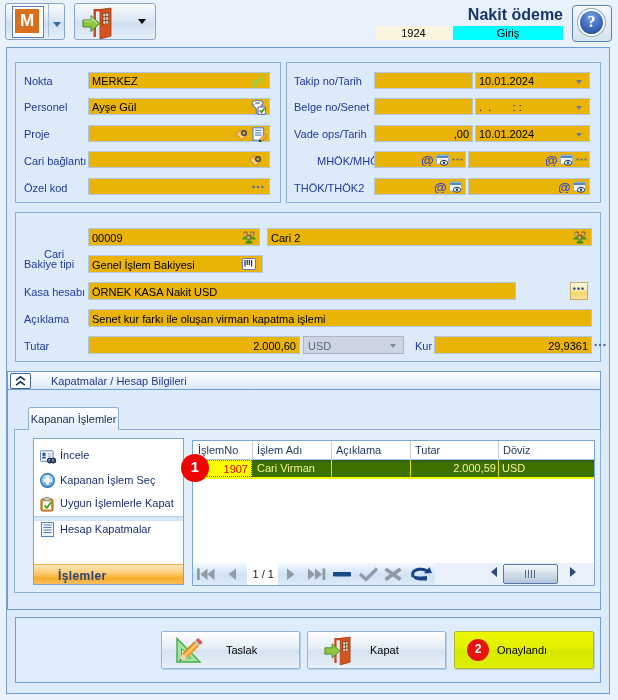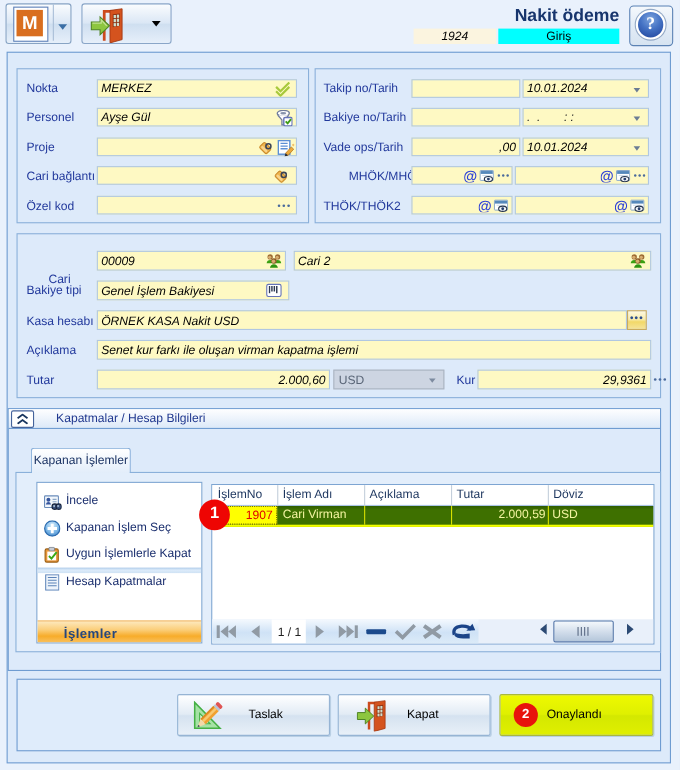--- a/index.html
+++ b/index.html
@@ -1,19 +1,19 @@
 <!DOCTYPE html>
 <html><head>
 <meta charset="utf-8">
 <style>
   html,body{margin:0;padding:0;}
   body{width:618px;height:700px;background:#e9f1fc;font-family:"Liberation Sans",sans-serif;position:relative;overflow:hidden;}
   .abs{position:absolute;}
   .lbl{position:absolute;font-size:11px;color:#22399c;white-space:nowrap;}
-  .inp{position:absolute;background:#fef9c3;border:1px solid #b0c7e2;box-sizing:border-box;font-size:11px;color:#000;font-style:italic;}
+  .inp{position:absolute;background:#eab308;border:1px solid #b0c7e2;box-sizing:border-box;font-size:11px;color:#000;}
   .inp .txt{position:absolute;left:3px;top:2px;white-space:nowrap;}
   .inp .txtr{position:absolute;right:3px;top:2px;white-space:nowrap;}
   .grp{position:absolute;border:1px solid #8ab0da;box-sizing:border-box;}
   .ico{position:absolute;}
 </style>
 </head>
 <body>
 
 <div class="abs" id="btnM" style="left:5px;top:3px;width:58px;height:35px;border:1px solid #88a4c4;border-radius:3px;background:linear-gradient(#fafcfe,#dbe7f5 48%,#cfdff0 52%,#e6effa);">
   <div class="abs" style="left:6px;top:2px;width:30px;height:30px;background:#fff;border:1px solid #5c7fb8;"></div>
@@ -32,21 +32,21 @@
       <rect x="24.2" y="10" width="2.1" height="2.9" fill="#cfe0cf"></rect>
     <rect x="21.3" y="14" width="2.1" height="2.9" fill="#cfe0cf"></rect>
       <rect x="24.2" y="13.7" width="2.1" height="2.9" fill="#cfe0cf"></rect>
     <path d="M1 13 L9 13 L9 8.5 L17.5 16.5 L9 24.5 L9 20 L1 20 Z" fill="#8dc63f" stroke="#4e8423" stroke-width="1"></path>
     <path d="M2 14 L10 14 L10 11 L15 16.5" fill="none" stroke="#c6e39a" stroke-width="1.2" opacity="0.9"></path>
   </svg>
   <div class="abs" style="left:63px;top:15px;width:0;height:0;border-left:4px solid transparent;border-right:4px solid transparent;border-top:5px solid #000;"></div>
 </div>
 
 <div class="abs" style="left:318px;top:6px;width:245px;text-align:right;font-size:16px;font-weight:bold;color:#17356d;">Nakit ödeme</div>
-<div class="abs" style="left:376px;top:26px;width:75px;height:14px;background:#fbf4df;font-size:11px;text-align:center;line-height:14px;color:#000;font-style:italic;">1924</div>
+<div class="abs" style="left:376px;top:26px;width:75px;height:14px;background:#fbf4df;font-size:11px;text-align:center;line-height:14px;color:#000;">1924</div>
 <div class="abs" style="left:453px;top:26px;width:110px;height:14px;background:#00ffff;font-size:11px;text-align:center;line-height:14px;color:#000;">Giriş</div>
 
 <div class="abs" id="btnHelp" style="left:572px;top:5px;width:38px;height:35px;border:1px solid #5b82b4;border-radius:4px;background:linear-gradient(#f4f8fc,#e4edf7 45%,#d6e3f1);">
   <div class="abs" style="left:5px;top:3px;width:27px;height:27px;border-radius:50%;background:#fff;box-shadow:0 0 0 1px #93a9c6;"></div>
   <div class="abs" style="left:7px;top:5px;width:23px;height:23px;border-radius:50%;background:radial-gradient(circle at 50% 28%,#7ca3dd,#4472c4 45%,#2c53a8 80%,#26499a);"></div>
   <div class="abs" style="left:7px;top:4px;width:23px;height:24px;text-align:center;line-height:24px;color:#fff;font-weight:bold;font-size:16px;font-family:'Liberation Serif',serif;">?</div>
 </div>
 
 <div class="abs" style="left:6px;top:47px;width:604px;height:647px;border:1px solid #6f9cd1;background:#ddeafa;box-sizing:border-box;"></div>
 
@@ -135,21 +135,21 @@
     </g>
     </defs>
 </svg>
 <div id="g2">
   <div class="lbl" style="left:294px;top:75px;">Takip no/Tarih</div>
   <div class="inp" style="left:374px;top:72px;width:99px;height:17px;"></div>
   <div class="inp" style="left:475px;top:72px;width:115px;height:17px;">
       <span class="txt">10.01.2024</span>
     <div class="abs" style="right:7px;top:7px;width:0;height:0;border-left:3.5px solid transparent;border-right:3.5px solid transparent;border-top:4px solid #6b7c94;"></div>
   </div>
-  <div class="lbl" style="left:294px;top:101px;">Bakiye no/Tarih</div>
+  <div class="lbl" style="left:294px;top:101px;">Belge no/Senet</div>
   <div class="inp" style="left:374px;top:98px;width:99px;height:17px;"></div>
   <div class="inp" style="left:475px;top:98px;width:115px;height:17px;">
       <span class="txt" style="color:#222;">.&nbsp;&nbsp;.&nbsp;&nbsp;&nbsp;&nbsp;&nbsp;&nbsp;&nbsp;:&nbsp;:</span>
     <div class="abs" style="right:7px;top:7px;width:0;height:0;border-left:3.5px solid transparent;border-right:3.5px solid transparent;border-top:4px solid #6b7c94;"></div>
   </div>
   <div class="lbl" style="left:294px;top:128px;">Vade ops/Tarih</div>
   <div class="inp" style="left:374px;top:125px;width:99px;height:17px;padding-left:36px;">
       <span class="txtr">,00</span>
     </div>
   <div class="inp" style="left:475px;top:125px;width:115px;height:17px;">
@@ -204,21 +204,21 @@
   <div class="lbl" style="left:24px;top:258px;">Bakiye tipi</div>
   <div class="inp" style="left:88px;top:255px;width:175px;height:18px;">
       <span class="txt" style="top:3px;">Genel İşlem Bakiyesi</span>
     <div class="abs" style="right:6px;top:2px;width:14px;height:12px;background:#fff;border:1.5px solid #6674b8;border-radius:2px;box-sizing:border-box;">
       <svg width="9" height="7" style="position:absolute;left:1px;top:1px;" viewBox="0 0 9 7">
         <path d="M1 0 V6.5 M3.2 0 V5 M5.4 0 V5 M7.6 0 V6.5" stroke="#2c3850" stroke-width="1.3"></path>
       </svg>
     </div>
   </div>
   <div class="lbl" style="left:24px;top:286px;">Kasa hesabı</div>
-  <div class="inp" style="left:88px;top:282px;width:482px;height:18px;">
+  <div class="inp" style="left:88px;top:282px;width:428px;height:18px;">
       <span class="txt" style="top:3px;">ÖRNEK KASA Nakit USD</span>
     </div>
   <div class="abs" style="left:570px;top:282px;width:18px;height:18px;border:1px solid #c9ab5e;background:linear-gradient(#fdf8e0,#f8ecae 45%,#f2d868 60%,#f5e49a);box-sizing:border-box;">
     <div class="abs" style="left:0;top:1px;width:16px;text-align:center;color:#2b4d8c;font-weight:bold;font-size:9px;letter-spacing:1px;">•••</div>
   </div>
   <div class="lbl" style="left:24px;top:313px;">Açıklama</div>
   <div class="inp" style="left:88px;top:309px;width:504px;height:18px;">
       <span class="txt" style="top:3px;">Senet kur farkı ile oluşan virman kapatma işlemi</span>
     </div>
   <div class="lbl" style="left:24px;top:340px;">Tutar</div>

